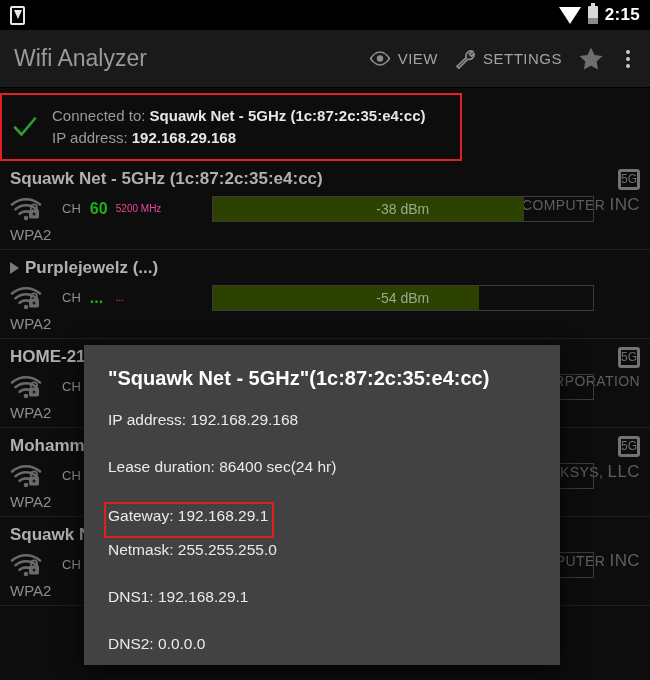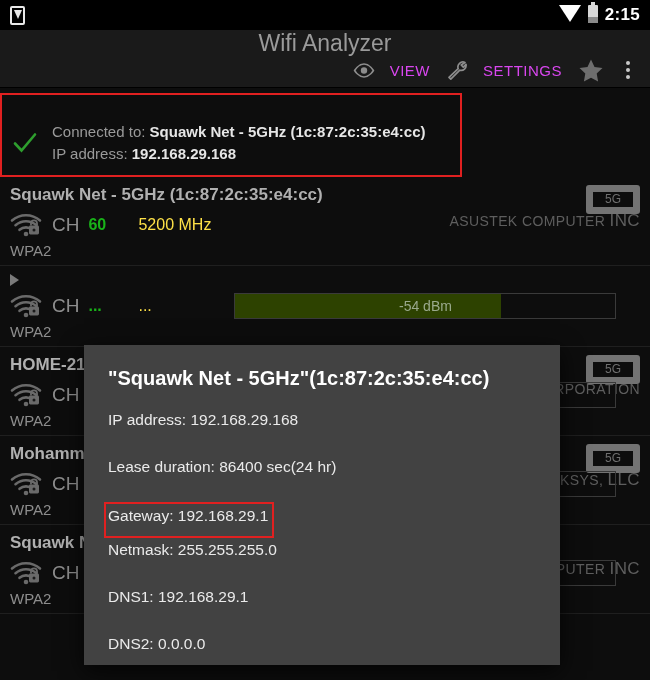--- a/index.html
+++ b/index.html
@@ -10,87 +10,87 @@
     overflow: hidden;
   }
   #screen { position: relative; width: 650px; height: 680px; background: #0d0d0d; }
 
   
   .statusbar {
     height: 30px; background: #000; color: #fff;
     display: flex; align-items: center; padding: 0 10px;
   }
   .sb-left { display:flex; align-items:center; }
-  .sb-right { margin-left:auto; display:flex; align-items:flex-start; gap:7px; }
+  .sb-right { margin-left:auto; display:flex; align-items:center; gap:7px; }
   .dl-icon {
     width: 15px; height: 19px; border: 2px solid #e8e8e8; border-radius: 2px;
     position: relative; display:inline-block;
   }
   .dl-icon::after {
     content:""; position:absolute; left:50%; top:2px; transform:translateX(-50%);
     width:0; height:0; border-left:4px solid transparent; border-right:4px solid transparent;
     border-top:9px solid #e8e8e8;
   }
   .wifi-status { width:0; height:0; border-left:11px solid transparent;
     border-right:11px solid transparent; border-top:17px solid #fff; }
   .batt { width:10px; height:18px; background:#d8d8d8; border-radius:1px; position:relative; }
   .batt::before { content:""; position:absolute; top:-3px; left:3px; width:4px; height:3px; background:#d8d8d8; }
   .batt::after { content:""; position:absolute; bottom:0; left:0; right:0; height:6px; background:#8a8a8a; }
   .clock { font-size: 17px; font-weight: bold; letter-spacing:0.3px; }
 
   
   .appbar {
     height: 58px; background: #1a1a1a; display: flex; align-items: center;
-    padding: 0 14px; border-bottom: 1px solid #000; flex-direction: column;
+    padding: 0 14px; border-bottom: 1px solid #000;
   }
   .app-title { color:#9a9a9a; font-size: 23px; }
   .appbar-actions { margin-left:auto; display:flex; align-items:center; gap: 16px; }
-  .action { display:flex; align-items:center; gap:15px; color:#d946ef; font-size:15px; letter-spacing:0.5px; }
+  .action { display:flex; align-items:center; gap:7px; color:#a3a3a3; font-size:15px; letter-spacing:0.5px; }
   .icon-svg { display:block; }
   .dots { display:flex; flex-direction:column; gap:3px; padding: 4px 6px; }
   .dots i { width:4px; height:4px; background:#c9c9c9; border-radius:50%; display:block; }
 
   
   .conn-banner {
-    position:relative; margin: 5px 0 0 0; padding: 26px 8px 10px 10px;
+    position:relative; margin: 5px 0 0 0; padding: 10px 8px 10px 10px;
     display:flex; align-items:center; gap:14px;
     border: 2px solid #e02020; border-right-width:2px;
     width: 462px; background:#0d0d0d;
   }
   .check { width:26px; height:26px; flex:none; }
   .conn-lines { line-height: 1.45; }
   .conn-lines div { color:#9a9a9a; font-size:15px; }
   .conn-lines b { color:#e6e6e6; }
 
   
   .list { position:relative; }
   .net {
     position:relative; padding: 8px 10px 6px 10px;
     border-bottom: 1px solid #1f1f1f;
   }
   .net-title { color:#b0b0b0; font-size:17px; font-weight:bold; display:flex; align-items:center; gap:6px; }
   .tri { width:0;height:0;border-top:6px solid transparent;border-bottom:6px solid transparent;border-left:9px solid #7a7a7a; }
   .net-row { display:flex; align-items:center; margin-top:6px; height:28px; }
   .wifi-lock { width:34px; height:24px; flex:none; }
-  .ch-label { color:#8d8d8d; font-size:19px; margin-left:8px; }
+  .ch-label { color:#8d8d8d; font-size:13px; margin-left:18px; }
   .ch-num { color:#19b319; font-size:16px; font-weight:bold; margin-left:9px; width:26px; }
-  .freq { color:#fde047; font-size:16px; margin-left:24px; width:92px; }
+  .freq { color:#ec4899; font-size:10px; margin-left:0; width:92px; }
   .bar-track {
     flex:1; height:26px; border:1px solid #3a3a3a; position:relative; background:transparent;
     margin-left: 4px; max-width: 382px;
   }
   .bar-fill { position:absolute; left:0; top:0; bottom:0; background:#2d4200; }
   .bar-text {
     position:absolute; left:0; right:0; top:50%; transform:translateY(-50%);
     text-align:center; color:#9aa98c; font-size:14px;
   }
   .sec { color:#8d8d8d; font-size:15px; margin-top:3px; }
   .badge5g {
     position:absolute; right:10px; top:8px; color:#6f6f6f; font-size:12px;
-    border:7px solid #737373; border-radius:3px; padding:1px 12px; line-height:1.1;
+    border:3px solid #737373; border-radius:3px; padding:1px 0; line-height:1.1;
   }
   .vendor {
     position:absolute; right:10px; top:34px; color:#5e5e5e; font-size:14px;
     letter-spacing:0.4px; white-space:nowrap;
   }
   .vendor .sm { font-size:17px; }
 
   
   .scrim { position:absolute; inset:0; background:transparent; }
   .dialog {
@@ -187,26 +187,31 @@
               <path d="M5.5 12.2C8.6 9.6 12.2 8.2 16 8.2s7.4 1.4 10.5 4" fill="none" stroke="#6a6a6a" stroke-width="2.6" stroke-linecap="round"></path>
               <path d="M9.5 16.8c1.9-1.6 4.1-2.4 6.5-2.4s4.6.8 6.5 2.4" fill="none" stroke="#6a6a6a" stroke-width="2.6" stroke-linecap="round"></path>
               <circle cx="16" cy="21" r="2.3" fill="#6a6a6a"></circle>
               <rect x="19" y="12.5" width="10" height="9" rx="1.4" fill="#6a6a6a"></rect>
               <path d="M21 12.5v-2.2a3 3 0 0 1 6 0v2.2" fill="none" stroke="#6a6a6a" stroke-width="1.8"></path>
               <circle cx="24" cy="17" r="1.5" fill="#1a1a1a"></circle>
             </svg></span>
           <span class="ch-label">CH</span>
           <span class="ch-num">60</span>
           <span class="freq">5200 MHz</span>
+          <span class="bar-track">
+            <span class="bar-fill" style="width:82%"></span>
+            <span class="bar-text">-38 dBm</span>
+          </span>
         </div>
         <div class="sec">WPA2</div>
       </div>
       <div class="net">
         <div class="net-title">
           <span class="tri"></span>
+          <span>Purplejewelz (...)</span>
         </div>
         <div class="net-row">
           <span class="wifi-lock"><svg width="34" height="24" viewBox="0 0 34 24">
               <path d="M2 7.5C6 4 11 2.2 16 2.2s10 1.8 14 5.3" fill="none" stroke="#6a6a6a" stroke-width="2.6" stroke-linecap="round"></path>
               <path d="M5.5 12.2C8.6 9.6 12.2 8.2 16 8.2s7.4 1.4 10.5 4" fill="none" stroke="#6a6a6a" stroke-width="2.6" stroke-linecap="round"></path>
               <path d="M9.5 16.8c1.9-1.6 4.1-2.4 6.5-2.4s4.6.8 6.5 2.4" fill="none" stroke="#6a6a6a" stroke-width="2.6" stroke-linecap="round"></path>
               <circle cx="16" cy="21" r="2.3" fill="#6a6a6a"></circle>
               <rect x="19" y="12.5" width="10" height="9" rx="1.4" fill="#6a6a6a"></rect>
               <path d="M21 12.5v-2.2a3 3 0 0 1 6 0v2.2" fill="none" stroke="#6a6a6a" stroke-width="1.8"></path>
               <circle cx="24" cy="17" r="1.5" fill="#1a1a1a"></circle>

